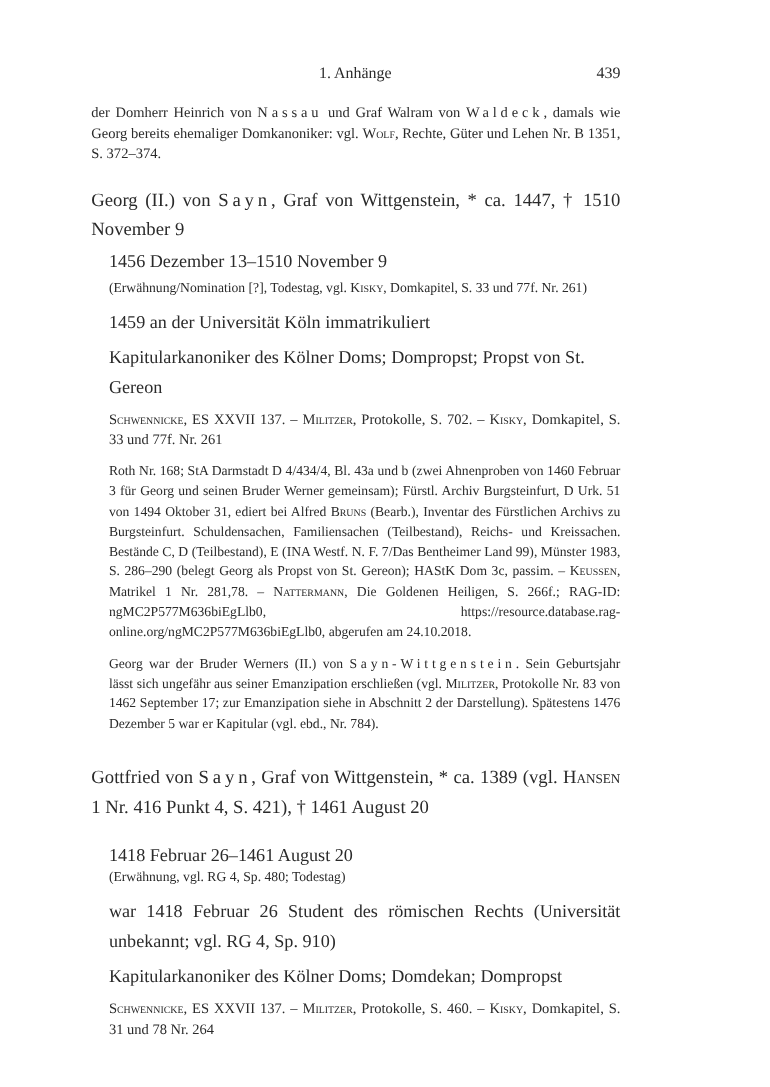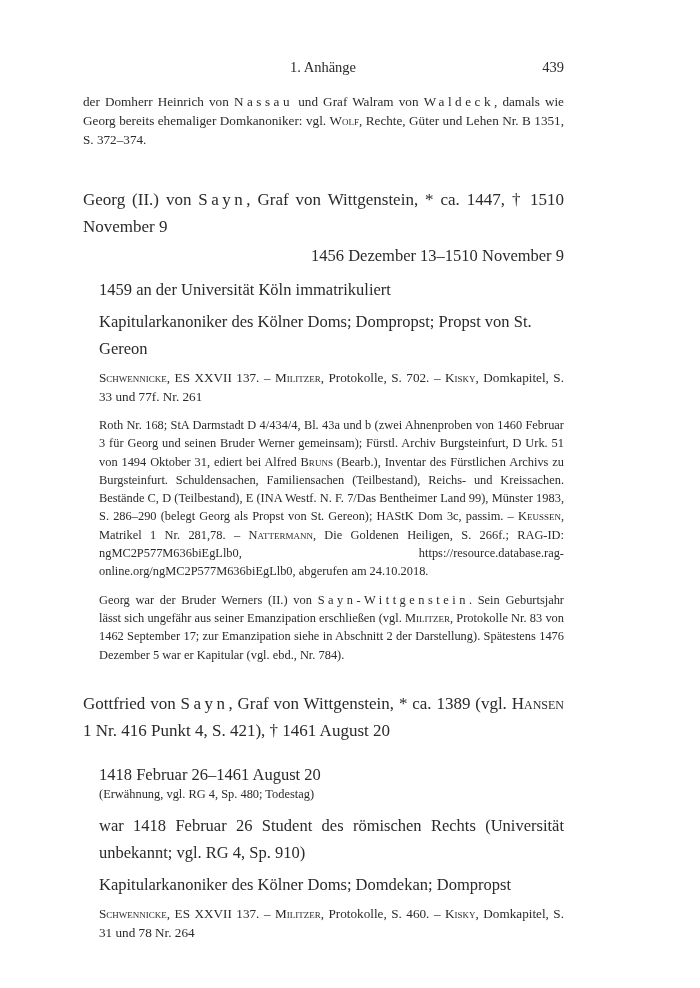--- a/index.html
+++ b/index.html
@@ -62,21 +62,21 @@
       font-size: 17px;
       line-height: 27px;
       text-align: justify;
     }
     .spaced {
       letter-spacing: 3.5px;
     }
     .sc {
       font-variant: small-caps;
     }
-    .entry1-heading { margin-top: 37px; }
+    .entry1-heading { margin-top: 19px; }
     .justify-last {
       text-align: justify;
       text-align-last: left;
     }
   </style>
 </head>
 <body>
 
 <div class="running-head">
   <span class="section">1. Anhänge</span>
@@ -84,21 +84,22 @@
 </div>
 
 <div class="content">
 
   <p class="para small indent justify-last" style="margin:0;"><span>der Domherr Heinrich von </span><span class="spaced">Nassau</span><span> und Graf Walram von </span><span class="spaced">Waldeck</span><span>, damals wie Georg bereits ehemaliger Domkanoniker: vgl. </span><span class="sc">Wolf</span><span>, Rechte, Güter und Lehen Nr. B 1351, S. 372–374.</span></p>
 
   <section>
     <p class="heading justify-last entry1-heading" style="margin-bottom:0;"><span>Georg (II.) von </span><span class="spaced">Sayn</span><span>,  Graf von Wittgenstein, * ca. 1447, † 1510 November 9</span></p>
 
     <div class="indent">
-      <p class="big" style="margin:5px 0 4px 0; line-height:22px;text-align:right;">1456 Dezember 13–1510 November 9</p>
+      <p class="big" style="margin:5px 0 4px 0; line-height:22px;">1456 Dezember 13–1510 November 9</p>
+      <p class="tiny" style="margin:0;"><span>(Erwähnung/Nomination [?], Todestag, vgl. </span><span class="sc">Kisky</span><span>, Domkapitel, S. 33 und 77f. Nr. 261)</span></p>
 
       <p class="big" style="margin:9px 0 0 0;">1459 an der Universität Köln immatrikuliert</p>
 
       <p class="big" style="margin:5px 0 3px 0;">Kapitularkanoniker des Kölner Doms; Dompropst; Propst von St. Gereon</p>
 
       <p class="para small justify-last" style="margin:6px 0 0 0;"><span class="sc">Schwennicke</span><span>, ES XXVII 137. – </span><span class="sc">Militzer</span><span>, Protokolle, S. 702. – </span><span class="sc">Kisky</span><span>, Domkapitel, S. 33 und 77f. Nr. 261</span></p>
 
       <p class="para tiny justify-last" style="margin:10px 0 0 0; line-height:18.3px;"><span>Roth Nr. 168; StA Darmstadt D 4/434/4, Bl. 43a und b (zwei Ahnenproben von 1460 Februar 3 für Georg und seinen Bruder Werner gemeinsam); Fürstl. Archiv Burgsteinfurt, D Urk. 51 von 1494 Oktober 31, ediert bei Alfred </span><span class="sc">Bruns</span><span> (Bearb.), Inventar des Fürstlichen Archivs zu Burgsteinfurt. Schuldensachen, Familiensachen (Teilbestand), Reichs- und Kreissachen. Bestände C, D (Teilbestand), E (INA Westf. N. F. 7/Das Bentheimer Land 99), Münster 1983, S. 286–290 (belegt Georg als Propst von St. Gereon); HAStK Dom 3c, passim. – </span><span class="sc">Keussen</span><span>, Matrikel 1 Nr. 281,78. – </span><span class="sc">Nat­termann</span><span>, Die Goldenen Heiligen, S. 266f.; RAG-ID: ngMC2P577M636biEgLlb0, https://resource.database.rag-online.org/ngMC2P577M636biEgLlb0, abgerufen am 24.10.2018.</span></p>
 
       <p class="para tiny justify-last" style="margin:10px 0 0 0; line-height:18.3px;"><span>Georg war der Bruder Werners (II.) von </span><span class="spaced">Sayn-Wittgenstein</span><span>. Sein Geburts­jahr lässt sich ungefähr aus seiner Emanzipation erschließen (vgl. </span><span class="sc">Militzer</span><span>, Pro­tokolle Nr. 83 von 1462 September 17; zur Emanzipation siehe in Abschnitt 2 der Darstellung). Spätestens 1476 Dezember 5 war er Kapitular (vgl. ebd., Nr. 784).</span></p>

